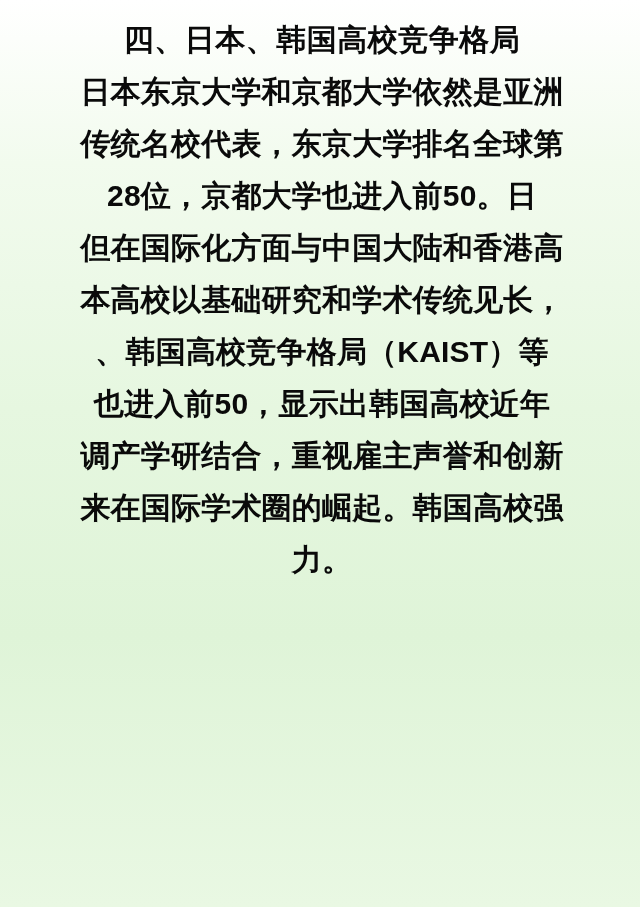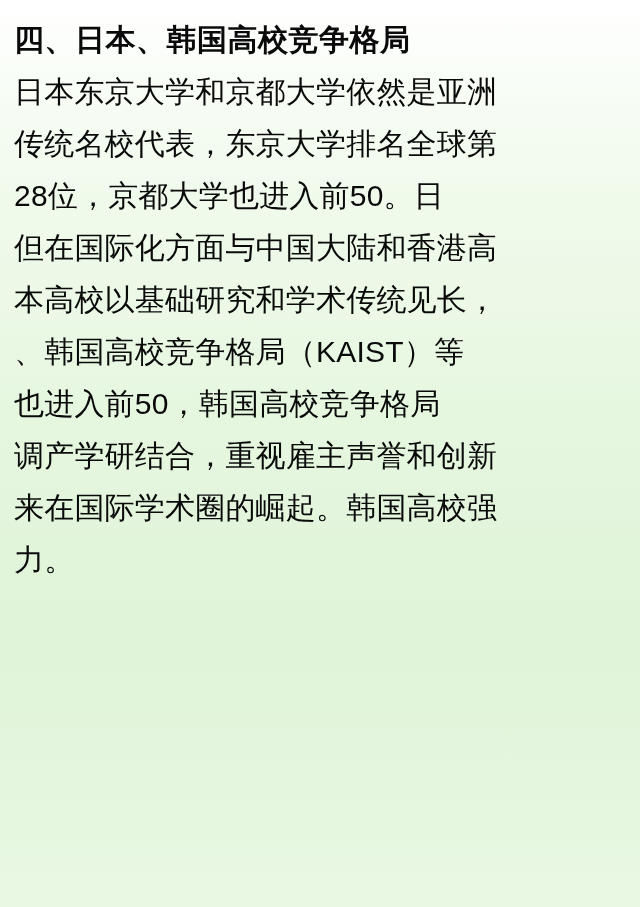--- a/index.html
+++ b/index.html
@@ -12,39 +12,40 @@
     overflow: hidden;
     font-family: "Liberation Sans", sans-serif;
   }
   .page {
     position: relative;
     width: 640px;
     height: 907px;
     box-sizing: border-box;
     background: linear-gradient(180deg, #ffffff 0%, #f2fbee 18%, #e6f7e0 45%, #dff4d8 70%, #e9f8e3 100%);
     overflow: hidden;
+    text-align: center;
   }
   .content {
     position: absolute;
     left: 14px;
     top: 14px;
     right: 10px;
   }
   .heading {
     font-size: 30px;
     line-height: 52px;
     font-weight: 700;
     color: #0a0a0a;
     letter-spacing: 0.5px;
     white-space: nowrap;
   }
   .body-text {
     font-size: 30px;
     line-height: 52px;
-    font-weight: 400;
+    font-weight: 700;
     color: #0a0a0a;
     letter-spacing: 0.2px;
   }
   .body-text .ln {
     display: block;
     white-space: nowrap;
   }
 </style>
 </head>
 <body>
@@ -52,19 +53,19 @@
 <div class="page">
   <div class="content">
     <div class="heading">四、日本、韩国高校竞争格局</div>
     <div class="body-text">
       <span class="ln">日本东京大学和京都大学依然是亚洲</span>
       <span class="ln">传统名校代表，东京大学排名全球第</span>
       <span class="ln">28位，京都大学也进入前50。日</span>
       <span class="ln">但在国际化方面与中国大陆和香港高</span>
       <span class="ln">本高校以基础研究和学术传统见长，</span>
       <span class="ln">、韩国高校竞争格局（KAIST）等</span>
-      <span class="ln">也进入前50，韩国高校竞争格局</span>
+      <span class="ln">也进入前50，显示出韩国高校近年</span>
       <span class="ln">调产学研结合，重视雇主声誉和创新</span>
       <span class="ln">来在国际学术圈的崛起。韩国高校强</span>
       <span class="ln">力。</span>
     </div>
   </div>
 </div>
 
 </body></html>

